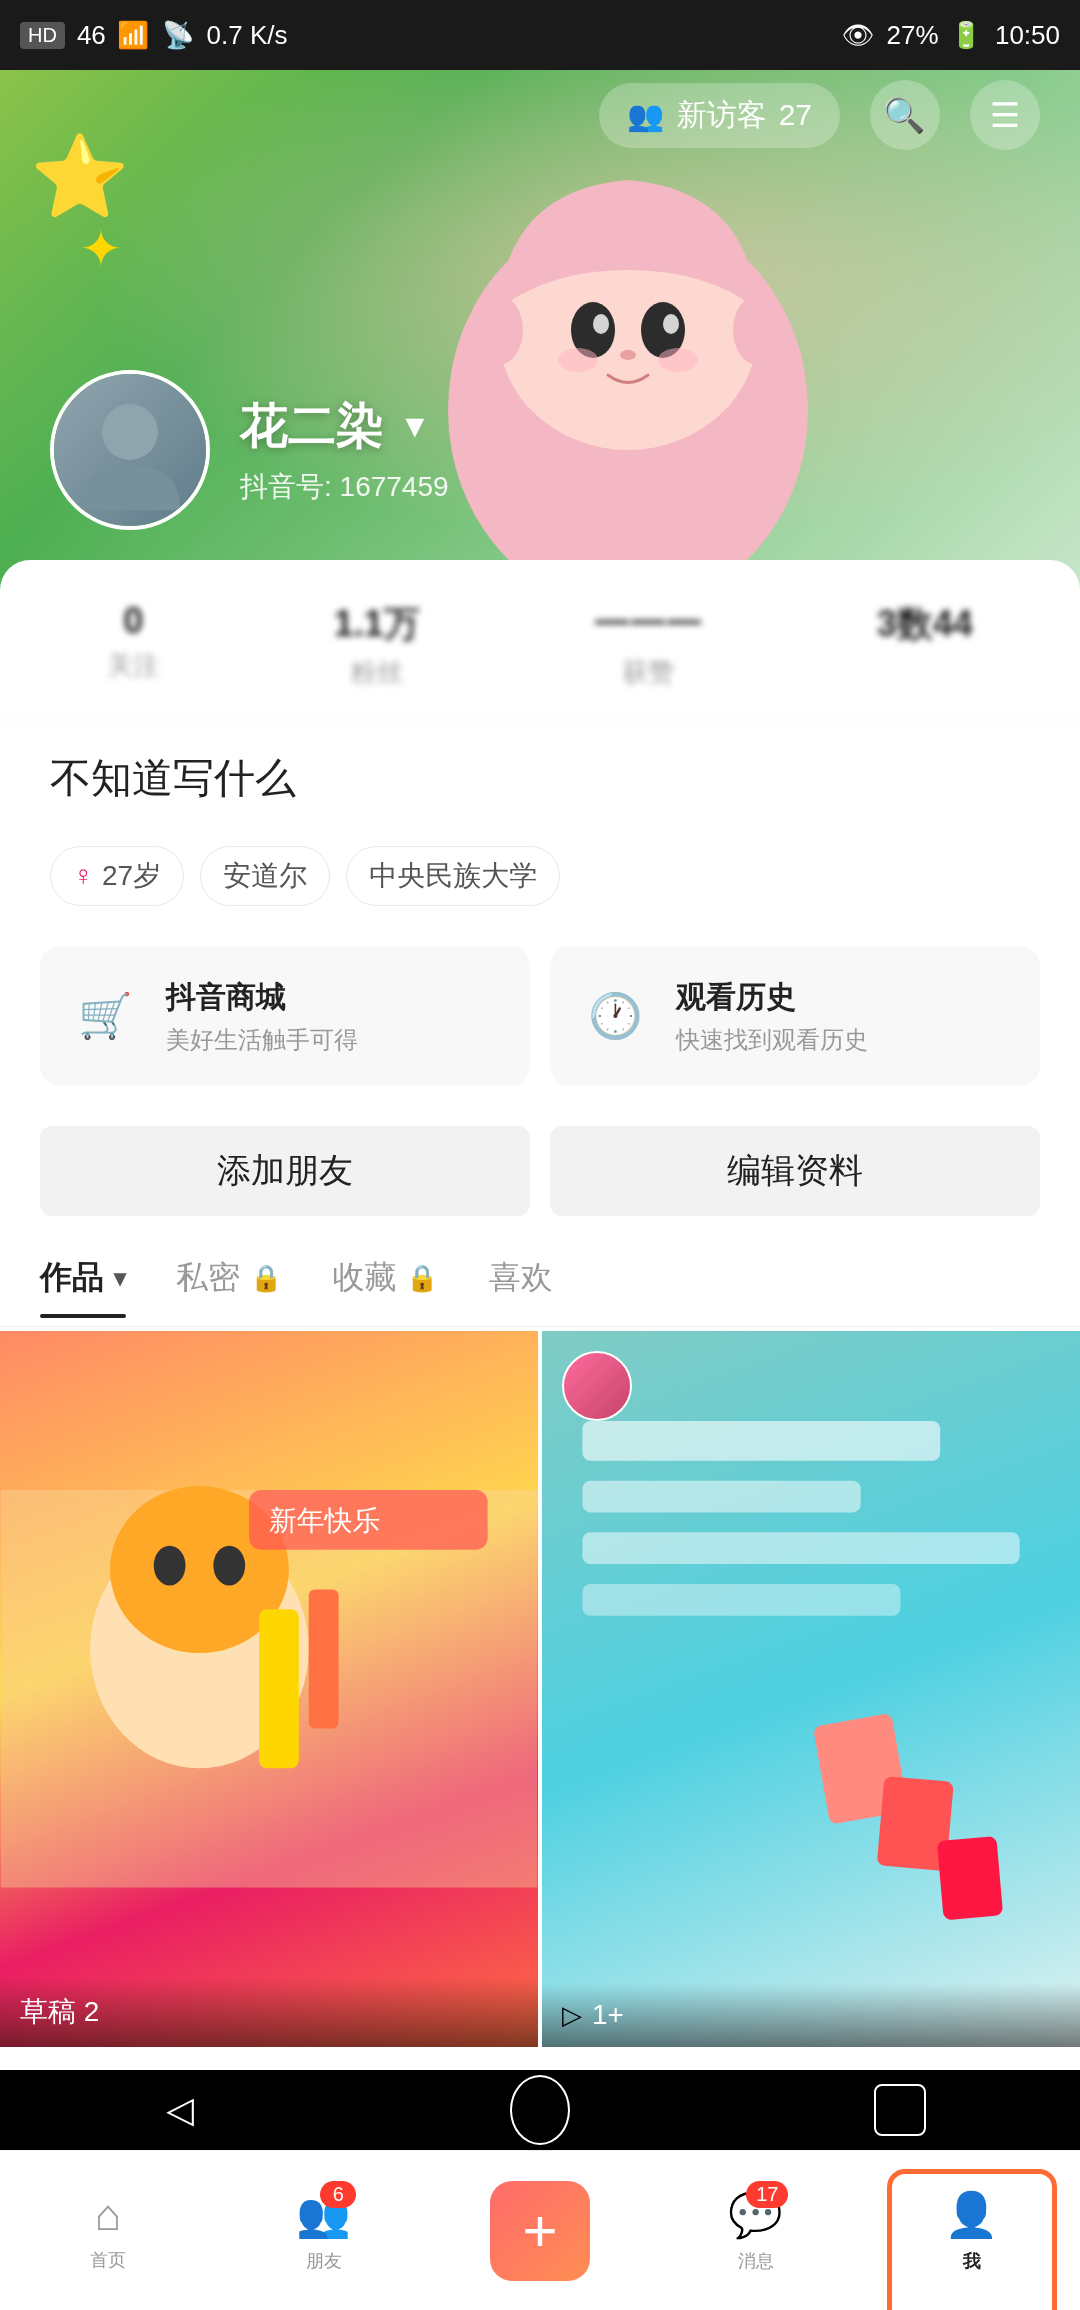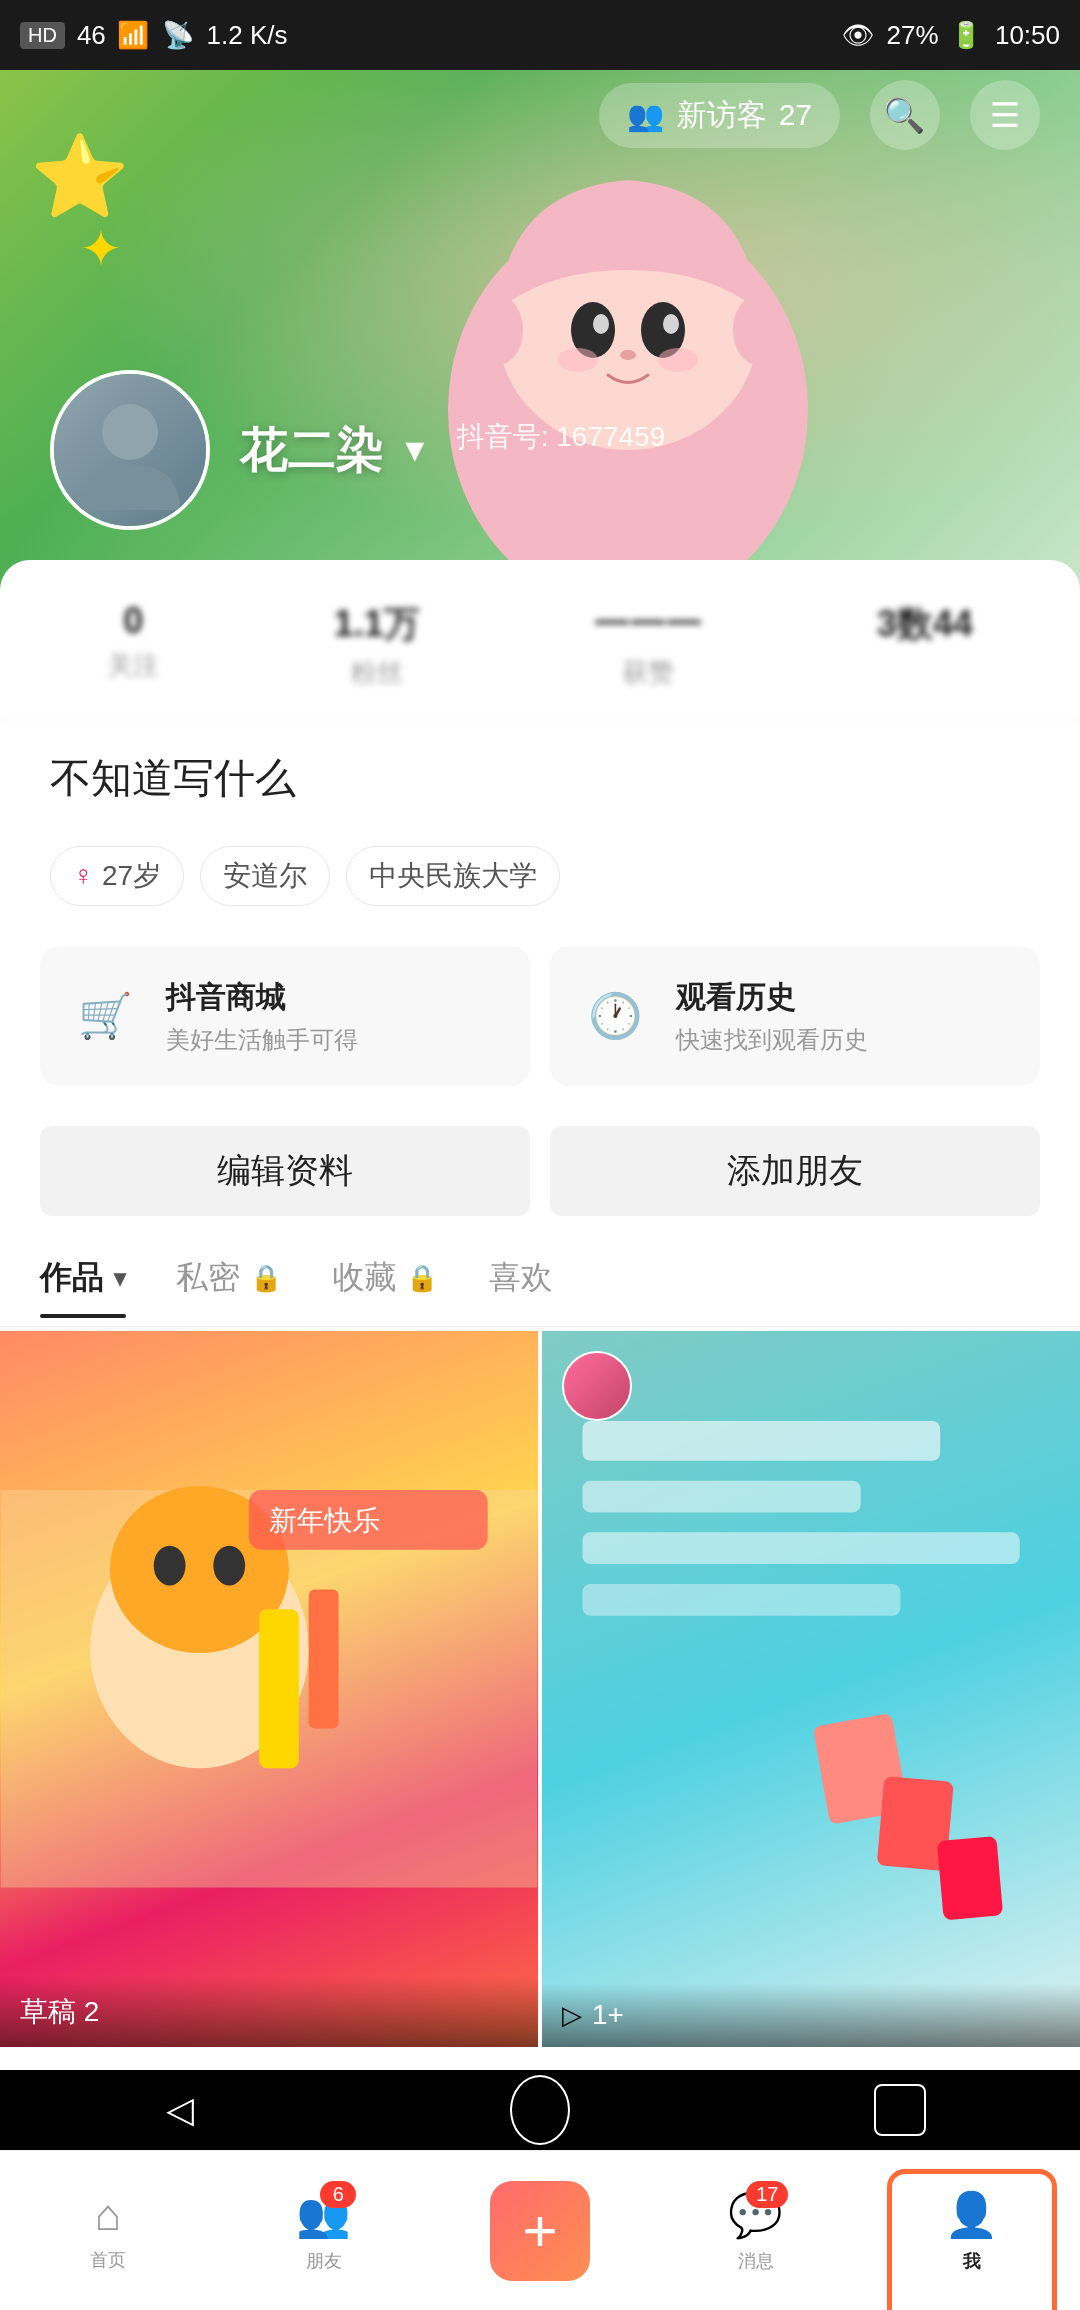--- a/index.html
+++ b/index.html
@@ -110,22 +110,22 @@
       height: 100%;
       background: linear-gradient(135deg, #90A4AE, #607D8B);
       display: flex;
       align-items: center;
       justify-content: center;
       font-size: 60px;
       color: #fff;
     }
     .username-area {
       display: flex;
-      flex-direction: row;
-      gap: 26px;
+      flex-direction: column;
+      gap: 10px;
     }
     .username-row {
       display: flex;
       align-items: center;
       gap: 15px;
     }
     .username-text {
       font-size: 48px;
       font-weight: bold;
       color: #fff;
@@ -444,21 +444,21 @@
   </style>
 </head>
 <body>
 
 <div class="status-bar">
   <div class="status-left">
     <span style="background:#555;color:#fff;padding:2px 8px;border-radius:4px;font-size:20px;">HD</span>
     <span>46</span>
     <span>📶</span>
     <span>📡</span>
-    <span>1.2 K/s</span>
+    <span>0.7 K/s</span>
   </div>
   <div class="status-right">
     <span>👁</span>
     <span>27%</span>
     <span>🔋</span>
     <span>10:50</span>
   </div>
 </div>
 
 <div class="profile-hero">
@@ -577,22 +577,22 @@
     <div class="service-card">
       <div class="service-icon-box">🕐</div>
       <div class="service-info">
         <span class="service-title">观看历史</span>
         <span class="service-desc">快速找到观看历史</span>
       </div>
     </div>
   </div>
 
   <div class="action-buttons">
+    <button class="action-btn">添加朋友</button>
     <button class="action-btn">编辑资料</button>
-    <button class="action-btn">添加朋友</button>
   </div>
 
   <div class="content-tabs">
     <div class="tab-item active">
       <span>作品</span>
       <span class="tab-arrow">▾</span>
     </div>
     <div class="tab-item">
       <span>私密</span>
       <span class="tab-lock">🔒</span>

